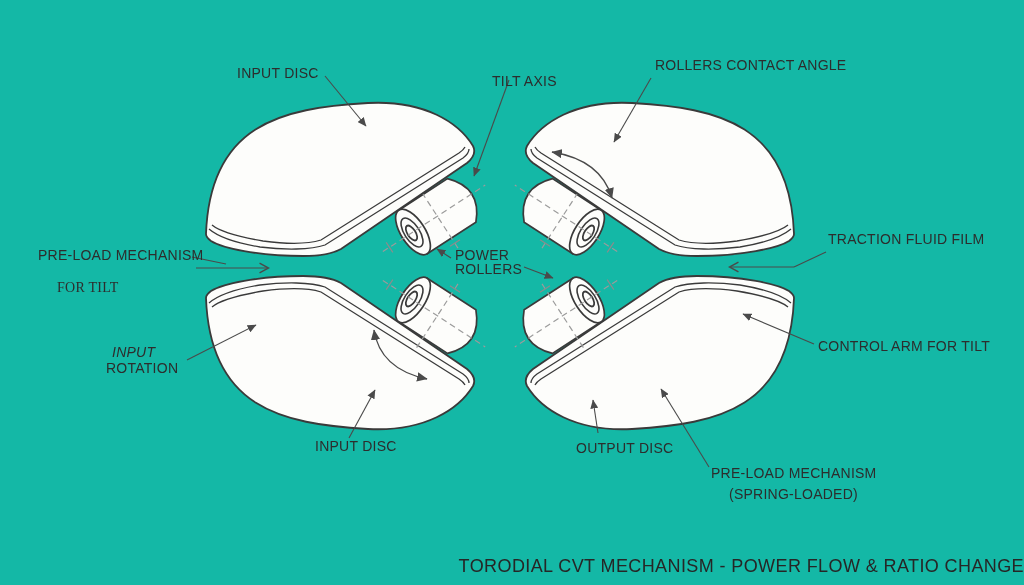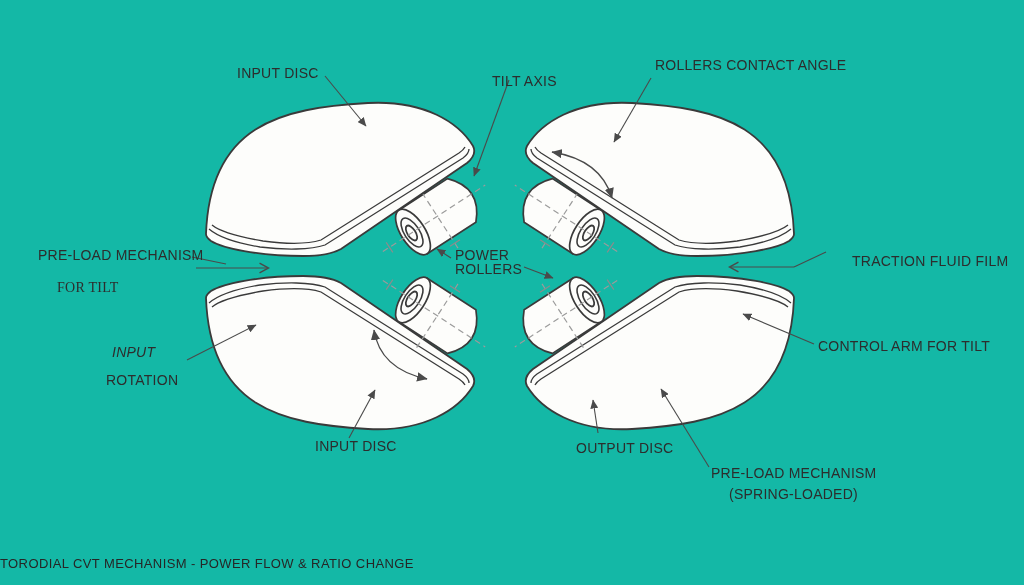--- a/index.html
+++ b/index.html
@@ -15,22 +15,22 @@
     position:absolute;
     font-size:14px;
     letter-spacing:.25px;
     color:#2d2d2d;
     white-space:nowrap;
     line-height:15px;
   }
   .title{
     position:absolute;
     left:0;right:0;top:556px;
-    text-align:left;
-    font-size:13px;
+    text-align:right;
+    font-size:18px;
     letter-spacing:.4px;
     color:#262626;
     white-space:nowrap;
   }
 </style>
 </head>
 <body>
 
 <div id="stage">
 
@@ -98,24 +98,24 @@
   <div class="lbl" style="left:237px;top:66px;">INPUT DISC</div>
   <div class="lbl" style="left:492px;top:62px;margin-top:12px;">TILT AXIS</div>
   <div class="lbl" style="left:655px;top:58px;">ROLLERS CONTACT ANGLE</div>
 
   <div class="lbl" style="left:38px;top:248px;">PRE-LOAD MECHANISM</div>
   <div class="lbl" style="left:57px;top:280px;font-family:Liberation Serif, serif;">FOR TILT</div>
 
   <div class="lbl" style="left:455px;top:248px;">POWER</div>
   <div class="lbl" style="left:455px;top:262px;">ROLLERS</div>
 
-  <div class="lbl" style="left:828px;top:254px;margin-left:24px;">TRACTION FLUID FILM</div>
+  <div class="lbl" style="left:828px;top:232px;">TRACTION FLUID FILM</div>
 
   <div class="lbl" style="left:112px;top:345px;font-style:italic;">INPUT</div>
-  <div class="lbl" style="left:106px;top:361px;margin-top:12px;">ROTATION</div>
+  <div class="lbl" style="left:106px;top:361px;">ROTATION</div>
 
   <div class="lbl" style="left:818px;top:339px;text-align:center;">CONTROL ARM FOR TILT</div>
 
   <div class="lbl" style="left:315px;top:439px;">INPUT DISC</div>
   <div class="lbl" style="left:576px;top:441px;">OUTPUT DISC</div>
 
   <div class="lbl" style="left:711px;top:466px;">PRE-LOAD MECHANISM</div>
   <div class="lbl" style="left:729px;top:487px;">(SPRING-LOADED)</div>
 
   <div class="title">TORODIAL CVT MECHANISM - POWER FLOW &amp; RATIO CHANGE</div>

